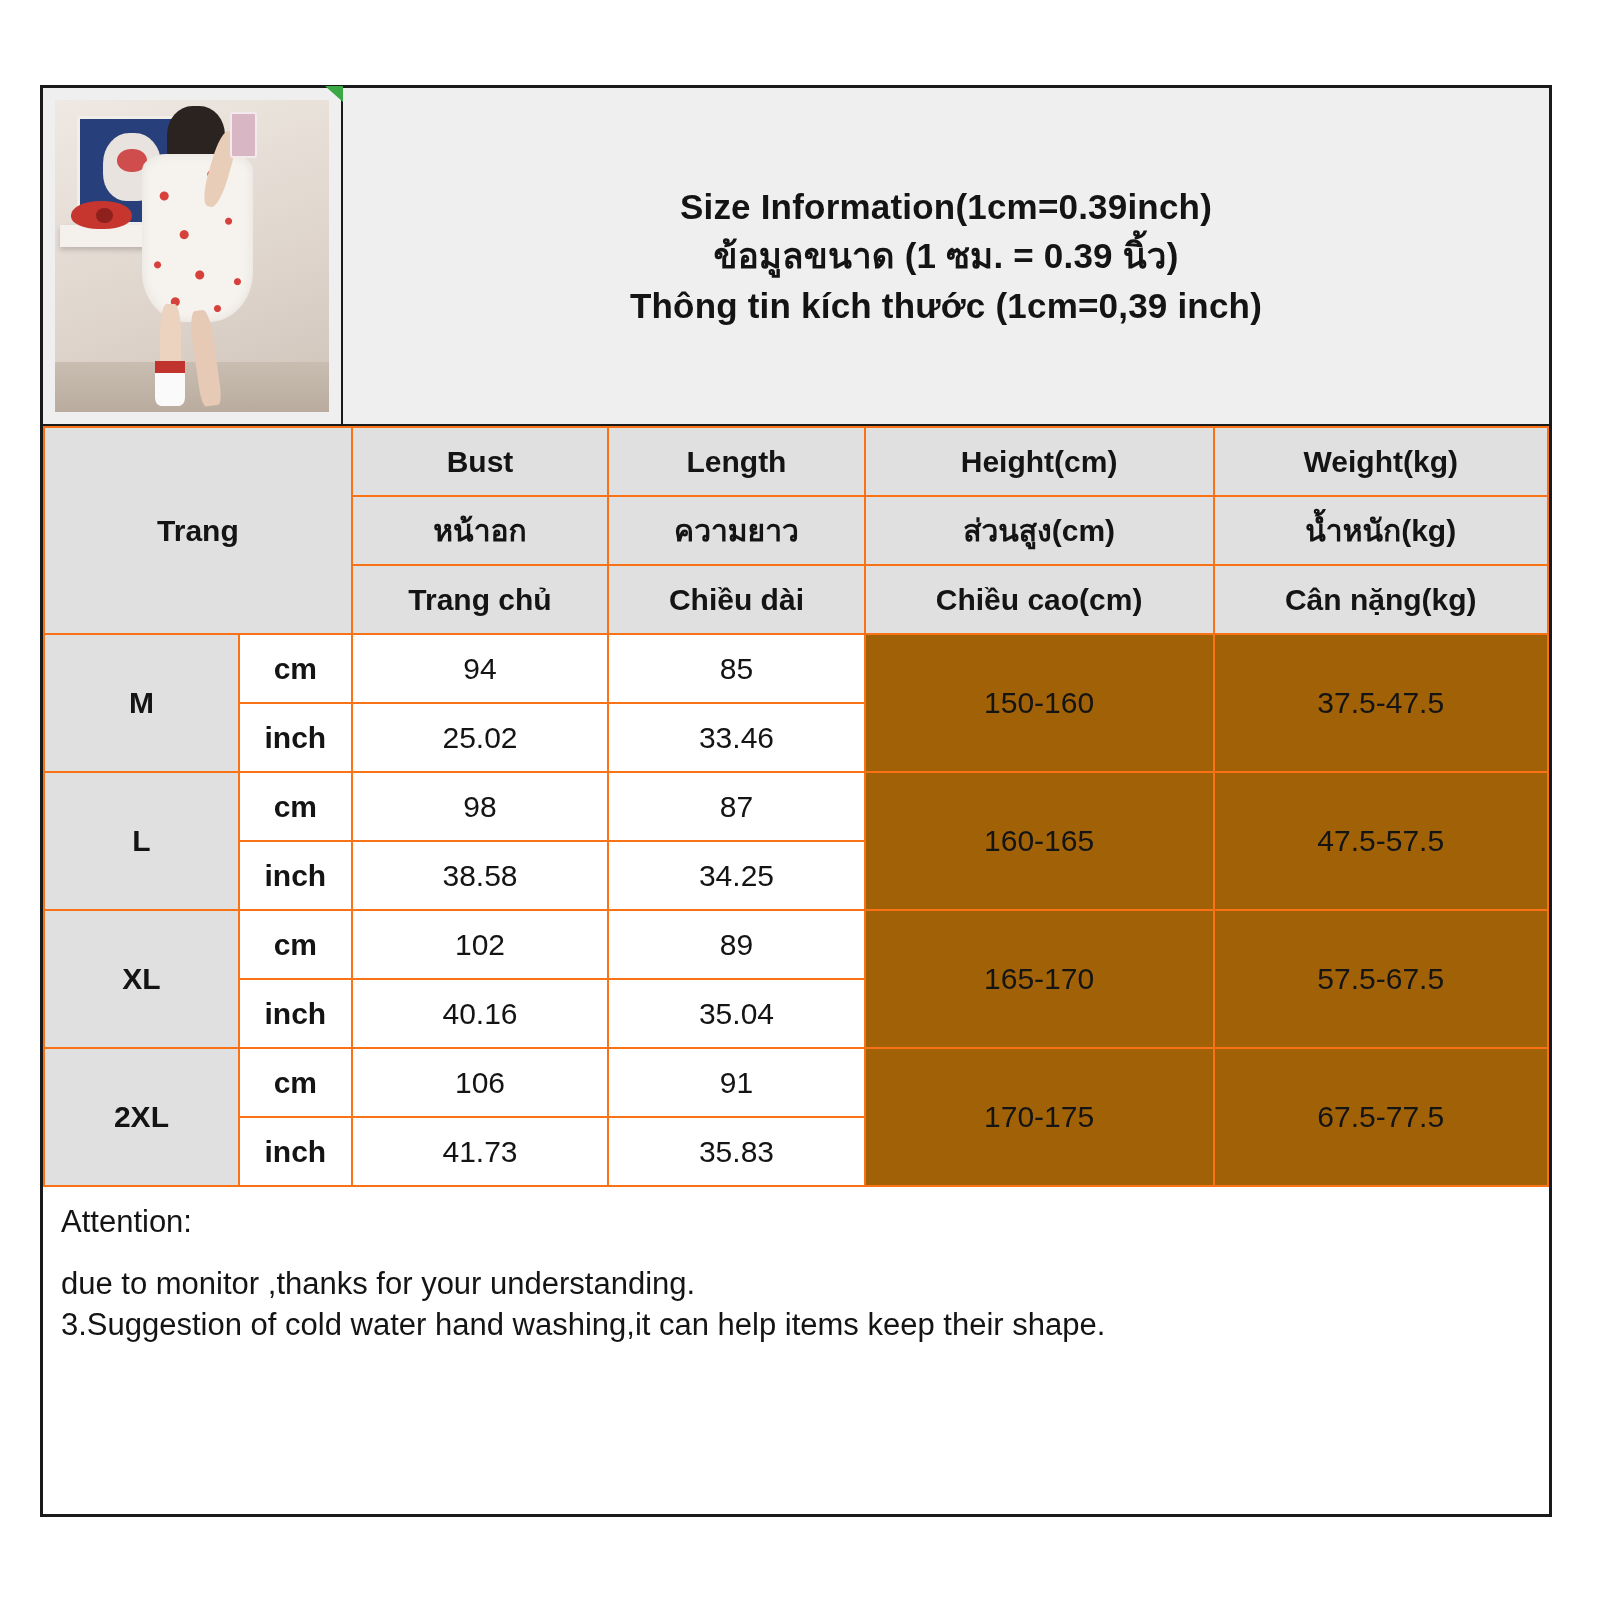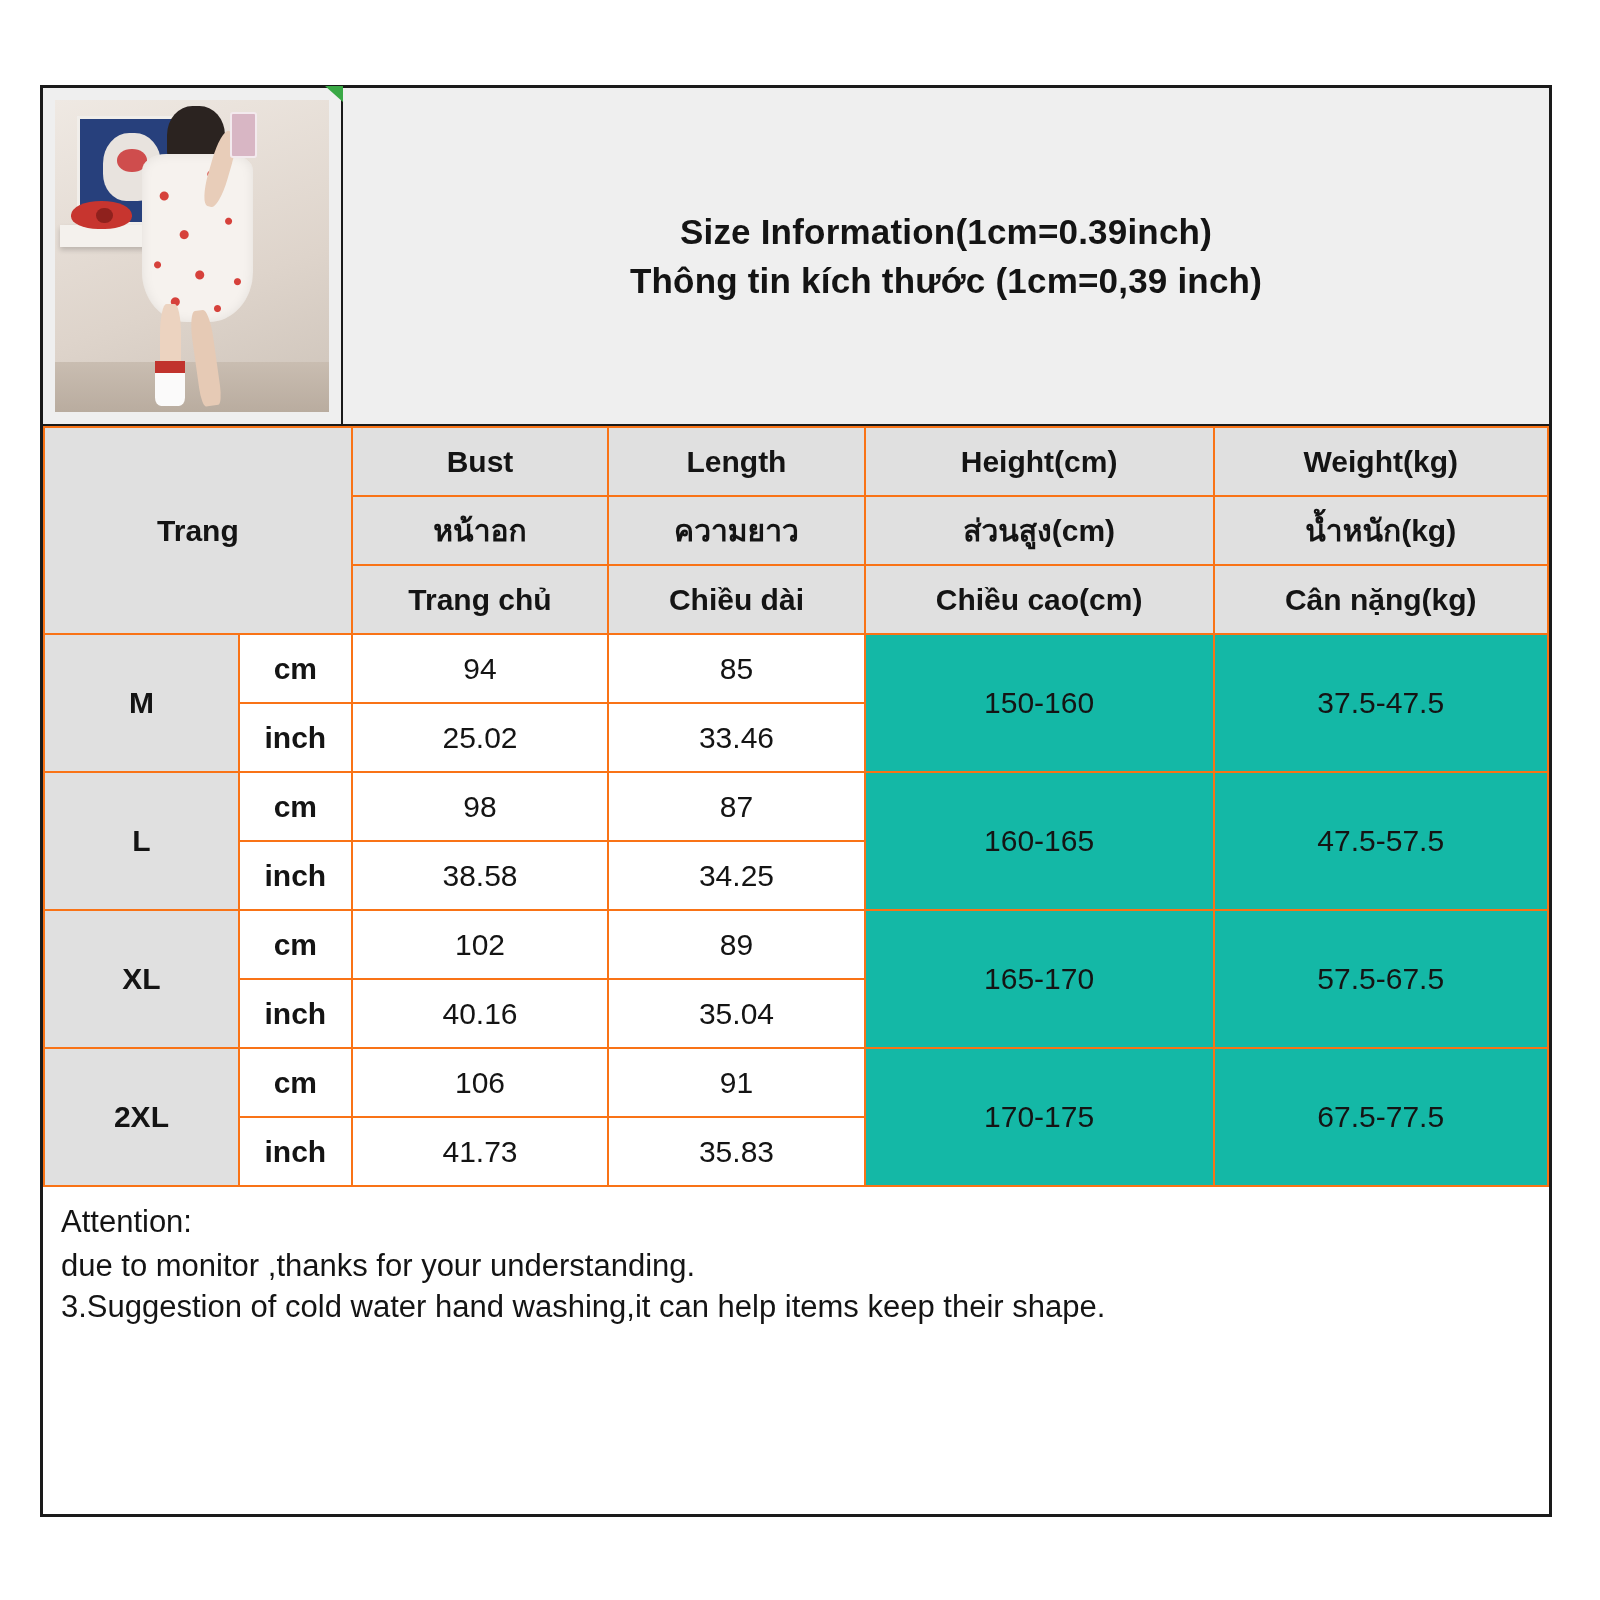--- a/index.html
+++ b/index.html
@@ -239,33 +239,33 @@
     background: #e0e0e0;
     font-weight: bold;
     font-size: 33px;
   }
   .unit-cell {
     background: #ffffff;
     font-weight: bold;
     font-size: 29px;
   }
   .val-cell { background: #ffffff; font-size: 31px; border-radius: 7px; }
-  .range-cell { background: #14b8a6; font-size: 31px; }
+  .range-cell { background: #a16207; font-size: 31px; }
 
   
   .attention {
     padding: 14px 18px 10px 18px;
     box-sizing: border-box;
   }
   .attention .line {
     font-size: 31px;
     line-height: 1.34;
     white-space: nowrap;
   }
-  .attention .line.first { margin-bottom: 2px; }
+  .attention .line.first { margin-bottom: 20px; }
 </style>
 </head>
 <body>
 
 <div class="sheet">
 
   <div class="header-row">
     <div class="photo-cell">
       <div class="photo">
         <div class="ph-wall"></div>
@@ -282,20 +282,21 @@
           <div class="ph-leg-a"></div>
           <div class="ph-leg-b"></div>
           <div class="ph-sock"></div>
           <div class="ph-sockband"></div>
         </div>
       </div>
       <div class="green-tab"></div>
     </div>
     <div class="title-cell">
       <div class="t-line">Size Information(1cm=0.39inch)</div>
+      <div class="t-line">ข้อมูลขนาด (1 ซม. = 0.39 นิ้ว)</div>
       <div class="t-line">Thông tin kích thước (1cm=0,39 inch)</div>
     </div>
   </div>
 
   <table class="size-table">
     <colgroup>
       <col class="col-size">
       <col class="col-unit">
       <col class="col-bust">
       <col class="col-len">

